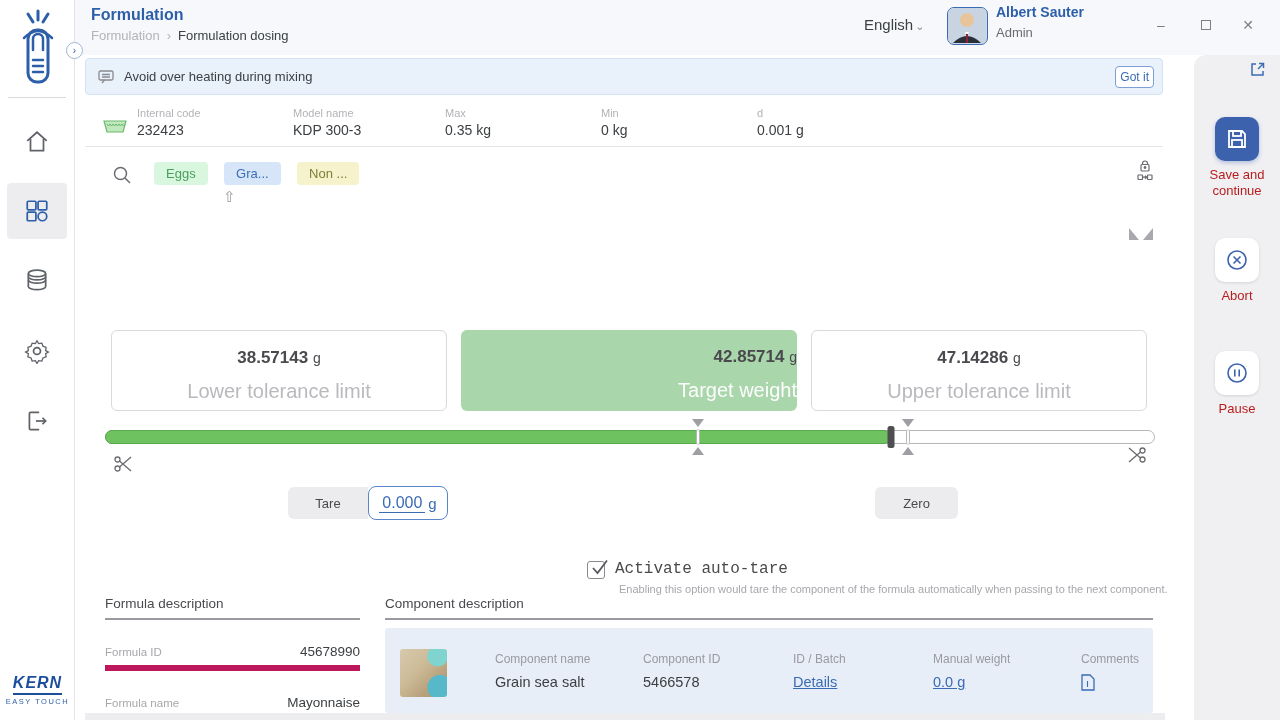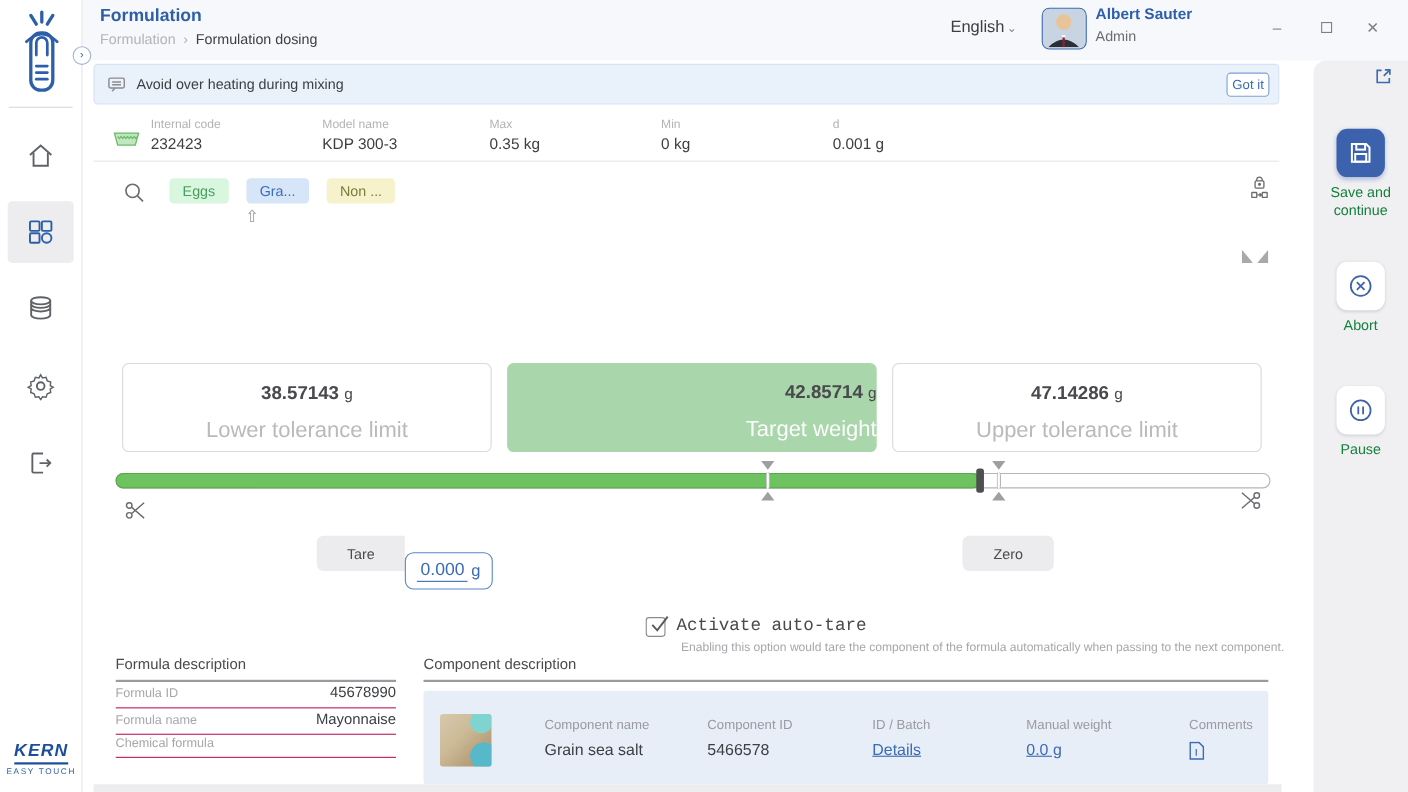--- a/index.html
+++ b/index.html
@@ -32,21 +32,21 @@
   .user-role { position:absolute; left:921px; top:25px; font-size:13px; color:#6b6b70; }
   .win-btn { position:absolute; top:16px; width:18px; height:18px; color:#7f7f85; font-size:14px; text-align:center; line-height:18px; cursor:pointer; }
 
   
   .right-panel { position:absolute; right:0; top:55px; width:86px; bottom:0; background:#f0f0f3; border-top-left-radius:12px; }
   .expand-icon { position:absolute; right:15px; top:7px; cursor:pointer; }
   .action { position:absolute; left:0; width:86px; text-align:center; cursor:pointer; }
   .action .icon-box { width:44px; height:44px; margin:0 auto; border-radius:10px; display:flex; align-items:center; justify-content:center; }
   .icon-box.solid { background:#3d62ad; box-shadow:0 2px 4px rgba(61,98,173,.35); }
   .icon-box.ghost { background:#fff; box-shadow:0 1px 3px rgba(0,0,0,.12); }
-  .action .label { margin-top:6px; font-size:13px; color:#15803d; line-height:1.2; }
+  .action .label { margin-top:6px; font-size:13px; color:#b91c1c; line-height:1.2; }
 
   
   .main { position:absolute; left:85px; top:55px; width:1080px; height:665px; background:#fff; }
 
   .notif { position:absolute; left:0; top:3px; width:1078px; height:37px; background:#e9f1fb; border:1px solid #d5e2f3; border-radius:4px; display:flex; align-items:center; }
   .notif-msg { font-size:13px; color:#3c4043; margin-left:10px; }
   .notif-btn { margin-left:auto; margin-right:8px; background:#fff; border:1px solid #7d9fd4; color:#3a6bb5; border-radius:4px; font-size:12px; padding:3px 4px; font-family:inherit; cursor:pointer; }
 
   .device-row { position:absolute; left:0; top:48px; width:1078px; height:44px; border-bottom:1px solid #e6e6ea; }
   .device-field { position:absolute; top:4px; }
@@ -75,34 +75,34 @@
   .bar-marker { position:absolute; top:6px; width:7px; height:22px; background:#4f4f51; border-radius:2.5px; transform:translateX(-50%); cursor:pointer; }
   .tri { position:absolute; width:0; height:0; transform:translateX(-50%); }
   .tri.down { top:-1px; border-left:6px solid transparent; border-right:6px solid transparent; border-top:8px solid #9e9ea3; }
   .tri.up { top:27px; border-left:6px solid transparent; border-right:6px solid transparent; border-bottom:8px solid #9e9ea3; }
 
   .scissors { position:absolute; cursor:pointer; }
   .scissors svg { stroke:#6b6b70; }
 
   .tare-row { position:absolute; left:0; top:431px; width:1080px; height:34px; }
   .tare-btn { position:absolute; left:203px; top:1px; width:80px; height:32px; background:#ececee; border:none; border-radius:6px 0 0 6px; font-size:13px; color:#4a4a4e; font-family:inherit; cursor:pointer; }
-  .tare-input { position:absolute; left:283px; top:0; width:80px; height:34px; background:#fff; border:1.5px solid #5b85c9; border-radius:8px; display:flex; align-items:center; justify-content:center; cursor:text;margin-top:16px; }
+  .tare-input { position:absolute; left:283px; top:0; width:80px; height:34px; background:#fff; border:1.5px solid #5b85c9; border-radius:8px; display:flex; align-items:center; justify-content:center; cursor:text; }
   .tare-input .v { font-size:16px; color:#3a6bb5; border-bottom:1.5px solid #3a6bb5; padding:0 3px; }
   .tare-input .u { font-size:15px; color:#3a6bb5; margin-left:3px; }
   .zero-btn { position:absolute; left:790px; top:1px; width:83px; height:32px; background:#ececee; border:none; border-radius:6px; font-size:13px; color:#4a4a4e; font-family:inherit; cursor:pointer; }
 
   .autotare { position:absolute; left:502px; top:503px; }
   .checkbox { position:absolute; left:0; top:3px; width:18px; height:18px; border:1.5px solid #8a8a90; border-radius:3px; background:#fff; cursor:pointer; }
   .checkbox svg { position:absolute; left:2px; top:-4px; }
   .autotare-label { position:absolute; left:28px; top:2px; font-size:16px; color:#4a4a4e; white-space:nowrap;font-family:Liberation Mono, monospace; }
   .autotare-desc { position:absolute; left:32px; top:25px; width:540px; font-size:11px; color:#a7a7ac; white-space:nowrap; }
 
   .section-title { font-size:13.5px; color:#4a4a4e; padding-bottom:7px; border-bottom:2px solid #9a9aa0; }
   .formula-sec { position:absolute; left:20px; top:541px; width:255px; height:124px; overflow:hidden; }
-  .f-row { display:flex; justify-content:space-between; align-items:baseline; padding:2px 0 6px 0; border-bottom:1px solid #be185d; }
+  .f-row { display:flex; justify-content:space-between; align-items:baseline; padding:24px 0 6px 0; border-bottom:6px solid #be185d; }
   .f-row .lbl { font-size:11.5px; color:#a7a7ac; }
   .f-row .val { font-size:13.5px; color:#3c4043; }
 
   .component-sec { position:absolute; left:300px; top:541px; width:768px; height:124px; }
   .component-card { margin-top:8px; height:85px; background:#e8eef8; border-radius:3px; position:relative; }
   .comp-img { position:absolute; left:15px; top:21px; width:47px; height:48px; border-radius:3px;
     background:
       radial-gradient(circle at 80% 15%, #7fd4cf 0 18%, transparent 19%),
       radial-gradient(circle at 85% 80%, #57b8c9 0 22%, transparent 23%),
       linear-gradient(135deg, #d8c9ae 0%, #cdbB97 40%, #b9a37e 70%, #a8906a 100%);

